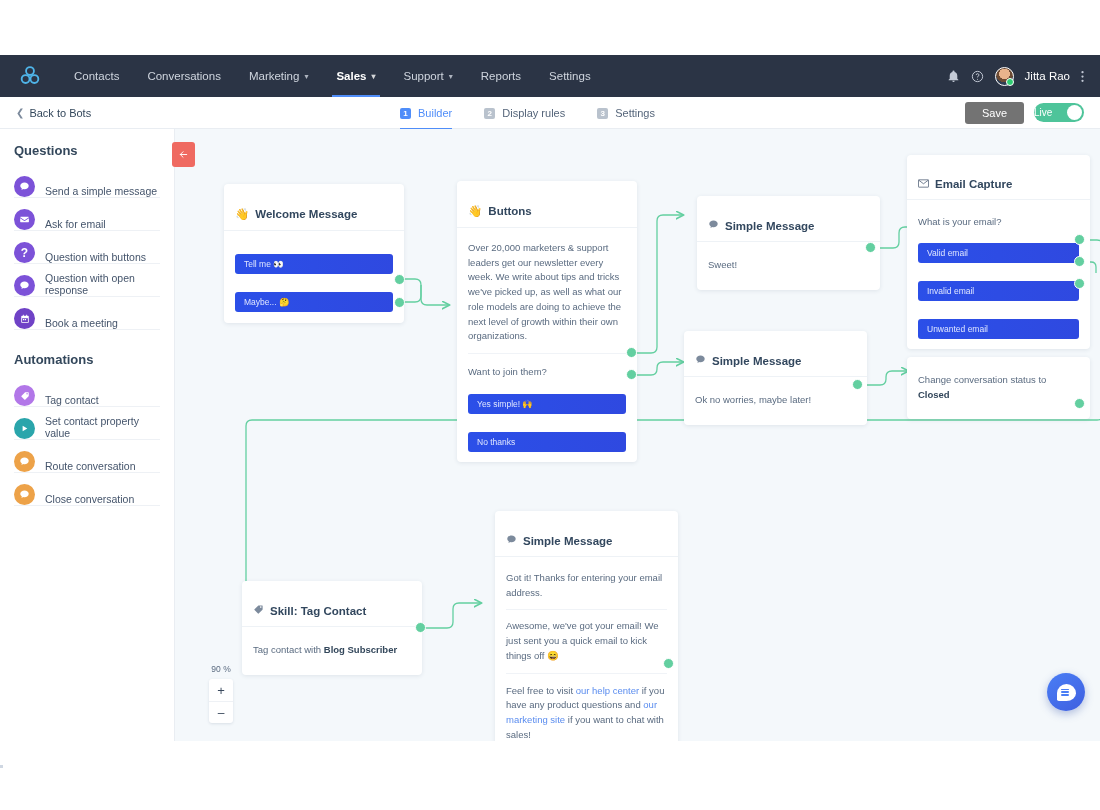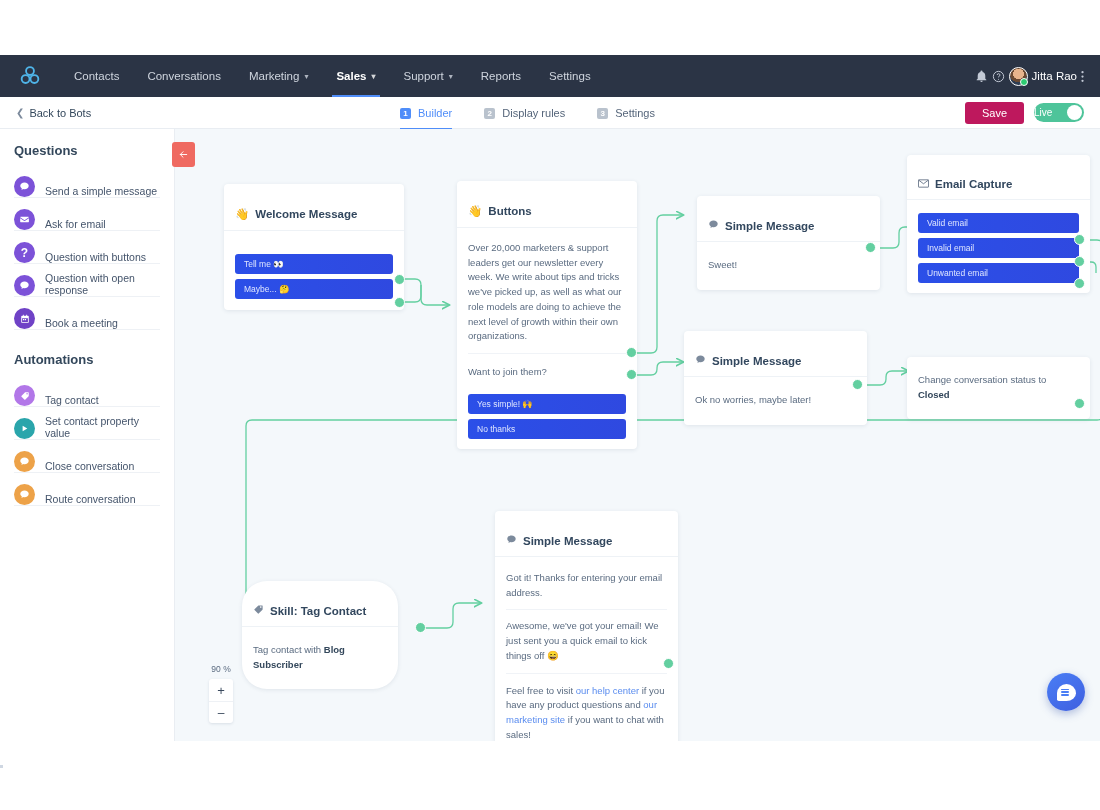--- a/index.html
+++ b/index.html
@@ -22,21 +22,21 @@
   .nav-item {
     font-size:11.5px; color:#cfd5de; padding:0 14px; height:42px;
     display:flex; align-items:center; cursor:pointer; white-space:nowrap;
   }
   .nav-item.active { color:#ffffff; font-weight:bold; position:relative; }
   .nav-item.active::after {
     content:""; position:absolute; left:10px; right:10px; bottom:0; height:2.5px; background:#4f8df9;
   }
   .caret { margin-left:5px; font-size:8px; opacity:.8; }
   .nav-right {
-    margin-left:auto; display:flex; align-items:center; gap:4px; padding-right:16px;
+    margin-left:auto; display:flex; align-items:center; gap:11px; padding-right:16px;
   }
   .ic-bell, .ic-help { color:#c3cad6; display:flex; align-items:center; }
   .avatar {
     width:19px; height:19px; border-radius:50%;
     background: radial-gradient(circle at 50% 35%, #e8b48c 0 38%, #6b4a33 39% 60%, #2f3d52 61%);
     border:1.5px solid #fff; position:relative;
   }
   .avatar::after {
     content:""; position:absolute; right:-1px; bottom:-1px; width:6px; height:6px;
     border-radius:50%; background:#2ecc71; border:1.2px solid #fff;
@@ -56,21 +56,21 @@
   .step-num {
     width:11px; height:11px; border-radius:2px; background:#b9c2cd; color:#fff;
     font-size:8px; display:flex; align-items:center; justify-content:center; font-weight:bold;
   }
   .step.active .step-num { background:#4f8df9; }
   .step-label { font-size:11px; color:#55657a; }
   .step.active .step-label { color:#4f8df9; }
   .step.active::after { content:""; position:absolute; left:0; right:0; bottom:-1px; height:2.5px; background:#4f8df9; }
   .subbar-right { margin-left:auto; display:flex; align-items:center; gap:10px; padding-right:16px; }
   .btn-save {
-    background:#be185d; color:#fff; font-size:11px; border:none; border-radius:3px;
+    background:#737373; color:#fff; font-size:11px; border:none; border-radius:3px;
     padding:5px 17px; cursor:pointer; font-family:inherit;text-align:right;
   }
   .toggle-live {
     width:50px; height:19px; border-radius:11px; background:#4ec49a; position:relative;
     display:flex; align-items:center; cursor:pointer;
   }
   .toggle-live .tl { font-size:10px; color:#fff; }
   .toggle-live .knob { position:absolute; right:2px; top:2px; width:15px; height:15px; border-radius:50%; background:#fff; }
 
   
@@ -108,21 +108,21 @@
   .card-head {
     display:flex; align-items:center; gap:6px; padding:10px 11px 9px 11px;
     font-size:11.5px; font-weight:bold; color:#32475e; border-bottom:1px solid #eef2f6;margin-top:13px;
   }
   .card-body { padding:10px 11px 11px 11px; }
   .msg { font-size:9.5px; color:#5a6b80; line-height:1.55; }
   .msg-block { padding:9px 0; border-bottom:1px solid #f0f3f7; }
   .msg-block:last-child { border-bottom:none; }
   .blue-btn {
     background:linear-gradient(90deg,#2b4fe8,#2f49e0); color:#dfe6ff; font-size:8.5px;
-    border-radius:3px; padding:5px 9px; margin-top:5px; cursor:pointer;
+    border-radius:3px; padding:5px 9px; margin-top:18px; cursor:pointer;
   }
   .lnk { color:#5b8def; }
   .strong { color:#33475b; font-weight:bold; }
 
   
   .dot {
     position:absolute; width:11px; height:11px; border-radius:50%;
     background:#63cfa0; border:1.5px solid #fff; z-index:7;
   }
 
@@ -300,36 +300,36 @@
 
     <div class="lp-item">
       <span class="lp-icon" style="background:#2aa5ab">
         <svg width="9" height="9" viewBox="0 0 24 24" fill="#fff">
             <path d="M7 4.5 19.5 12 7 19.5z"></path>
           </svg>
       </span>
       <span class="lp-label">Set contact property value</span>
     </div>
 
+    <div class="lp-item">
+      <span class="lp-icon" style="background:#eda248">
+        <svg width="11" height="11" viewBox="0 0 24 24" fill="#fff">
+            <path d="M12 3C6.9 3 2.8 6.3 2.8 10.4c0 2.3 1.3 4.4 3.4 5.7l-.8 3.6 3.8-2a11 11 0 0 0 2.8.4c5.1 0 9.2-3.3 9.2-7.7S17.1 3 12 3z"></path>
+          </svg>
+      </span>
+      <span class="lp-label">Route conversation</span>
+    </div>
+
     <div class="lp-item" style="border-bottom:1px solid #eef1f5">
       <span class="lp-icon" style="background:#eda248">
         <svg width="11" height="11" viewBox="0 0 24 24" fill="#fff">
             <path d="M12 3C6.9 3 2.8 6.3 2.8 10.4c0 2.3 1.3 4.4 3.4 5.7l-.8 3.6 3.8-2a11 11 0 0 0 2.8.4c5.1 0 9.2-3.3 9.2-7.7S17.1 3 12 3z"></path>
           </svg>
       </span>
       <span class="lp-label">Close conversation</span>
-    </div>
-
-    <div class="lp-item">
-      <span class="lp-icon" style="background:#eda248">
-        <svg width="11" height="11" viewBox="0 0 24 24" fill="#fff">
-            <path d="M12 3C6.9 3 2.8 6.3 2.8 10.4c0 2.3 1.3 4.4 3.4 5.7l-.8 3.6 3.8-2a11 11 0 0 0 2.8.4c5.1 0 9.2-3.3 9.2-7.7S17.1 3 12 3z"></path>
-          </svg>
-      </span>
-      <span class="lp-label">Route conversation</span>
     </div>
   </div>
 
   <div class="canvas">
 
     <svg class="svg-layer">
       <defs>
         <marker id="ah" markerWidth="7" markerHeight="7" refX="5.5" refY="3" orient="auto">
           <path d="M0,0 L6,3 L0,6" fill="none" stroke="#63cfa0" stroke-width="1.3" stroke-linecap="round" stroke-linejoin="round"></path>
         </marker>
@@ -405,20 +405,21 @@
       <div class="card-head">
         <span>
           <svg width="11" height="9" viewBox="0 0 24 18" fill="none" stroke="#42526b" stroke-width="1.6">
               <rect x="1" y="1" width="22" height="16" rx="1"></rect>
               <path d="M1.6 1.8 12 9.6 22.4 1.8"></path>
             </svg>
         </span>
         <span>Email Capture</span>
       </div>
       <div class="card-body" style="padding:4px 11px 10px 11px">
+        <div class="msg" style="padding:11px 0 4px 0">What is your email?</div>
         <div class="blue-btn" style="margin-top:9px">Valid email</div>
         <div class="blue-btn">Invalid email</div>
         <div class="blue-btn">Unwanted email</div>
       </div>
     </div>
     <span class="dot" style="left:899px; top:105px"></span>
     <span class="dot" style="left:899px; top:127px"></span>
     <span class="dot" style="left:899px; top:149px"></span>
 
     <div class="card" style="left:509px; top:202px; width:183px;">
@@ -436,21 +437,21 @@
     </div>
     <span class="dot" style="left:677px; top:250px"></span>
 
     <div class="card" style="left:732px; top:228px; width:183px;">
       <div class="card-body">
         <div class="msg" style="padding:6px 0"><span>Change conversation status to </span><span class="strong">Closed</span></div>
       </div>
     </div>
     <span class="dot" style="left:899px; top:269px"></span>
 
-    <div class="card" style="left:67px; top:452px; width:156px;border-radius:25px;">
+    <div class="card" style="left:67px; top:452px; width:180px;">
       <div class="card-head">
         <span>
           <svg width="11" height="11" viewBox="0 0 24 24" fill="#7c8a9c">
               <path d="M21 11.6V4a1 1 0 0 0-1-1h-7.6a1 1 0 0 0-.7.3l-8.4 8.4a1 1 0 0 0 0 1.4l7.6 7.6a1 1 0 0 0 1.4 0l8.4-8.4a1 1 0 0 0 .3-.7zM17 8.5A1.6 1.6 0 1 1 17 5a1.6 1.6 0 0 1 0 3.5z"></path>
             </svg>
         </span>
         <span>Skill: Tag Contact</span>
       </div>
       <div class="card-body">
         <div class="msg" style="padding:6px 0"><span>Tag contact with </span><span class="strong">Blog Subscriber</span></div>

